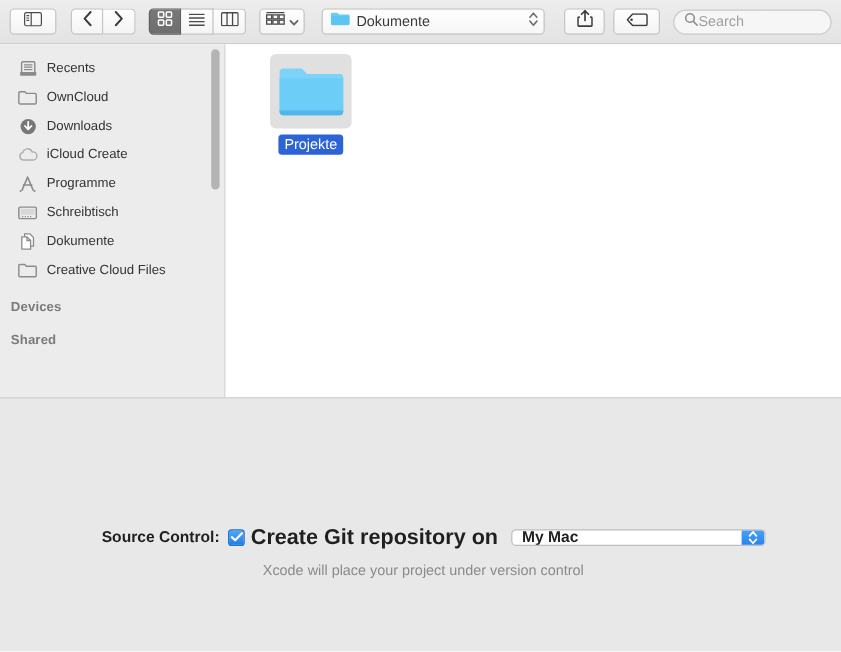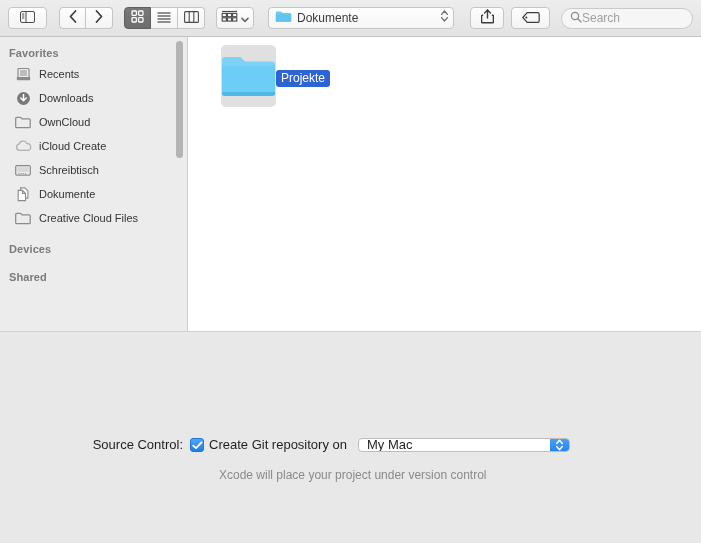--- a/index.html
+++ b/index.html
@@ -141,21 +141,21 @@
 
   .content {
     flex: 1;
     background: #ffffff;
     position: relative;
   }
   .file-item {
     position: absolute;
     left: 33px; top: 8px;
     width: 76px;
-    display: flex; flex-direction: row; align-items: center;
+    display: flex; flex-direction: column; align-items: center;
   }
   .file-thumb {
     width: 68px; height: 62px;
     background: #e0e0e0;
     border-radius: 5px;
     display: flex; align-items: center; justify-content: center;
   }
   .file-label {
     margin-top: 5px;
     font-size: 12px; color: #ffffff;
@@ -169,39 +169,39 @@
   .accessory {
     flex: 1;
     background: #e8e8e8;
     border-top: 1px solid #d0d0d0;
     position: relative;
   }
   .sc-row {
     position: absolute;
     left: 0; top: 105px;
     width: 100%;
-    display: flex; align-items: center;
+    display: flex; align-items: center; font-weight: bold;
   }
   .sc-label {
     width: 190px;
     text-align: right;
     font-size: 13px; color: #1f1f1f;
     padding-right: 7px;
     box-sizing: border-box;
   }
   .checkbox {
     width: 14px; height: 14px;
     background: linear-gradient(180deg, #51a6f8 0%, #1f7eec 100%);
     border: 1px solid #2074d4;
     border-radius: 3px;
     display: flex; align-items: center; justify-content: center;
     box-sizing: border-box;
     margin-right: 5px;
   }
-  .cb-text { font-size: 13px; color: #1f1f1f; margin-right: 11px; }
+  .cb-text { font-size: 18px; color: #1f1f1f; margin-right: 11px; }
 
   .popup {
     width: 212px; height: 14px;
     background: #ffffff;
     border: 1px solid #bdbdbd;
     border-radius: 4px;
     display: flex; align-items: center;
     box-sizing: border-box;
     position: relative;
     overflow: hidden;
@@ -372,63 +372,73 @@
         </svg>
       </span>
       <span class="ph">Search</span>
     </div>
   </div>
 
   <div class="browser">
 
     <div class="sidebar">
 
-      <div class="sb-header">Favorites</div>
 
       <div class="sb-item">
         <span class="ico">
           <svg width="15" height="15" viewBox="0 0 15 15">
             <rect x="2" y="1.5" width="11" height="9.5" rx="1" fill="none" stroke="#8b8b8b" stroke-width="1.2"></rect>
             <line x1="4" y1="4" x2="11" y2="4" stroke="#8b8b8b" stroke-width="1"></line>
             <line x1="4" y1="6" x2="11" y2="6" stroke="#8b8b8b" stroke-width="1"></line>
             <line x1="4" y1="8" x2="11" y2="8" stroke="#8b8b8b" stroke-width="1"></line>
             <path d="M0.8 10 h13.4 v2.2 a1 1 0 0 1 -1 1 h-11.4 a1 1 0 0 1 -1 -1 z" fill="#8b8b8b"></path>
           </svg>
         </span>
         <span>Recents</span>
       </div>
 
       <div class="sb-item">
         <span class="ico">
+          <svg width="16" height="13" viewBox="0 0 16 13">
+            <path d="M0.7 2.3 a0.9 0.9 0 0 1 0.9 -0.9 h4 l1.4 1.4 h7.3 a0.9 0.9 0 0 1 0.9 0.9 v7 a0.9 0.9 0 0 1 -0.9 0.9 h-12.7 a0.9 0.9 0 0 1 -0.9 -0.9 z" fill="none" stroke="#8b8b8b" stroke-width="1.2"></path>
+          </svg>
+        </span>
+        <span>OwnCloud</span>
+      </div>
+
+      <div class="sb-item">
+        <span class="ico">
           <svg width="15" height="15" viewBox="0 0 15 15">
             <circle cx="7.5" cy="7.5" r="6.4" fill="#777777"></circle>
             <path d="M7.5 3.6 V9.4 M4.8 7 L7.5 9.8 L10.2 7" fill="none" stroke="#ffffff" stroke-width="1.5" stroke-linecap="round" stroke-linejoin="round"></path>
           </svg>
         </span>
         <span>Downloads</span>
       </div>
 
       <div class="sb-item">
         <span class="ico">
-          <svg width="16" height="13" viewBox="0 0 16 13">
-            <path d="M0.7 2.3 a0.9 0.9 0 0 1 0.9 -0.9 h4 l1.4 1.4 h7.3 a0.9 0.9 0 0 1 0.9 0.9 v7 a0.9 0.9 0 0 1 -0.9 0.9 h-12.7 a0.9 0.9 0 0 1 -0.9 -0.9 z" fill="none" stroke="#8b8b8b" stroke-width="1.2"></path>
-          </svg>
-        </span>
-        <span>OwnCloud</span>
-      </div>
-
-      <div class="sb-item">
-        <span class="ico">
           <svg width="17" height="12" viewBox="0 0 17 12">
             <path d="M4.3 10.3 a3.1 3.1 0 0 1 -0.3 -6.1 a4.1 4.1 0 0 1 7.8 -0.6 a2.9 2.9 0 0 1 1.1 6.7 z" fill="none" stroke="#aeaeae" stroke-width="1.2" stroke-linejoin="round"></path>
           </svg>
         </span>
         <span>iCloud Create</span>
       </div>
 
+      <div class="sb-item">
+        <span class="ico">
+          <svg width="16" height="15" viewBox="0 0 16 15">
+            <path d="M8 1.6 L12.6 12.4 M8 1.6 L3.4 12.4" fill="none" stroke="#8b8b8b" stroke-width="1.3" stroke-linecap="round"></path>
+            <line x1="4.5" y1="8.2" x2="11.5" y2="8.2" stroke="#8b8b8b" stroke-width="1.3" stroke-linecap="round"></line>
+            <circle cx="2.2" cy="13.2" r="0.85" fill="#8b8b8b"></circle>
+            <circle cx="13.8" cy="13.2" r="0.85" fill="#8b8b8b"></circle>
+          </svg>
+        </span>
+        <span>Programme</span>
+      </div>
 
       <div class="sb-item">
         <span class="ico">
           <svg width="16" height="13" viewBox="0 0 16 13">
             <rect x="0.7" y="1.6" width="14.6" height="9.6" rx="1.1" fill="none" stroke="#8b8b8b" stroke-width="1.2"></rect>
             <rect x="2.2" y="3.1" width="11.6" height="4.8" fill="#d8d8d8"></rect>
             <line x1="3.4" y1="9.5" x2="4.4" y2="9.5" stroke="#8b8b8b" stroke-width="1.2"></line>
             <line x1="5.6" y1="9.5" x2="6.6" y2="9.5" stroke="#8b8b8b" stroke-width="1.2"></line>
             <line x1="7.8" y1="9.5" x2="8.8" y2="9.5" stroke="#8b8b8b" stroke-width="1.2"></line>
             <line x1="10" y1="9.5" x2="11" y2="9.5" stroke="#8b8b8b" stroke-width="1.2"></line>

